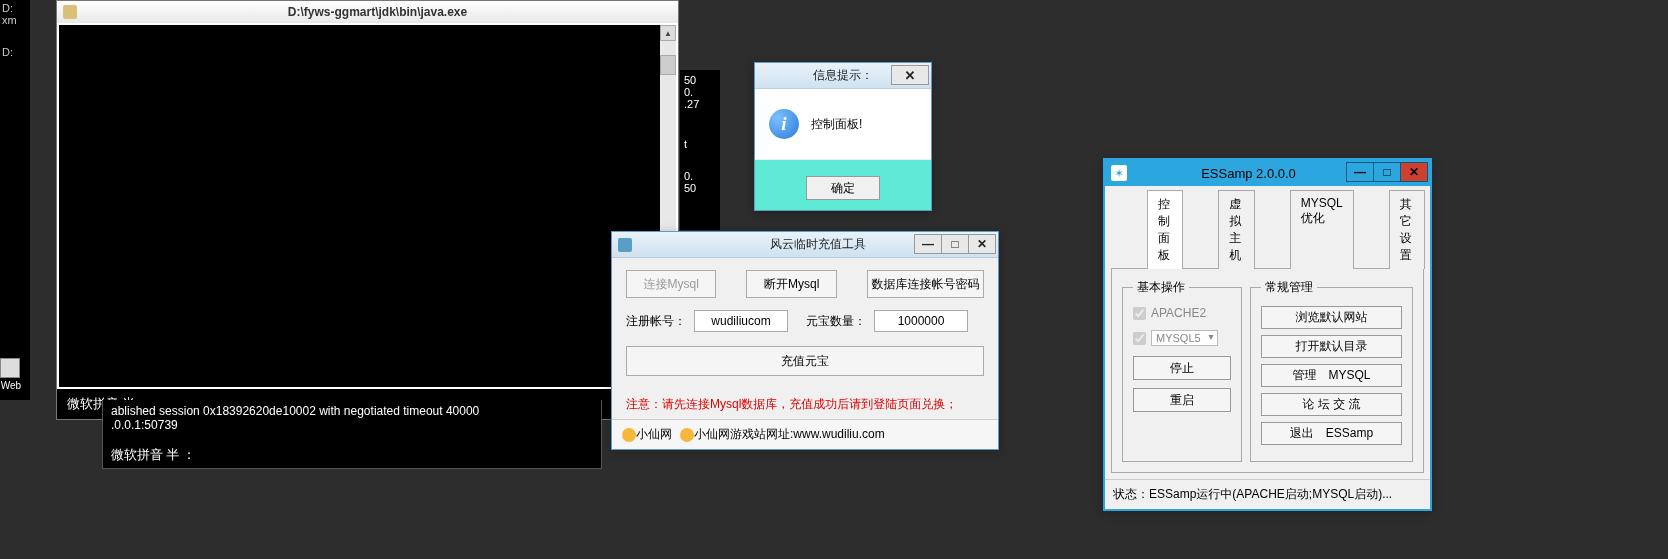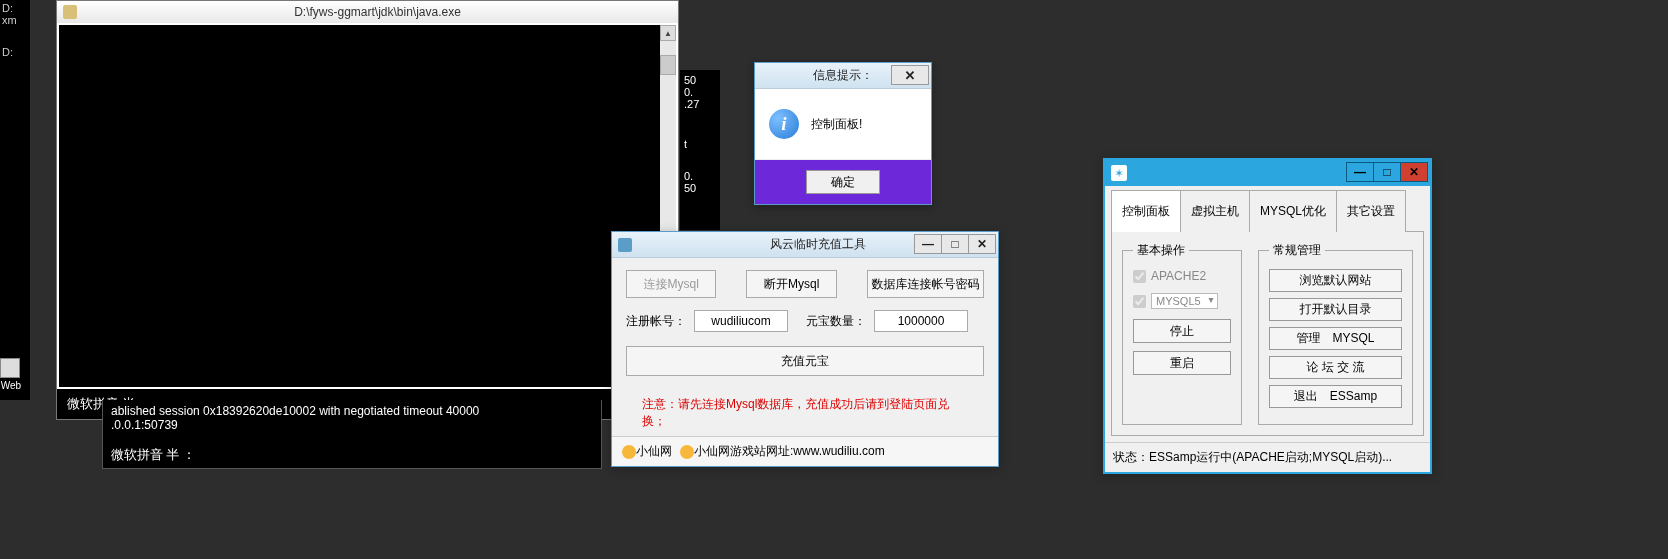--- a/index.html
+++ b/index.html
@@ -5,21 +5,21 @@
 * { box-sizing: border-box; margin: 0; padding: 0; font-family: "Microsoft YaHei", SimSun, sans-serif; }
 body { background: #2d2d2d; width: 1668px; height: 559px; position: relative; overflow: hidden; font-size: 12px; }
 
 
 .bg-left { position: absolute; left: 0; top: 0; width: 30px; height: 400px; background: #000; color: #ccc; font-size: 11px; padding: 2px; font-family: Consolas, monospace; }
 .web-icon { position: absolute; left: 0; top: 358px; width: 22px; color: #fff; font-size: 10px; text-align: center; }
 .web-icon .sq { width: 20px; height: 20px; background: #ddd; margin-bottom: 2px; border: 1px solid #888; }
 
 
 .javawin { position: absolute; left: 56px; top: 0; width: 623px; background: #fff; border: 1px solid #777; }
-.javawin .title { background: linear-gradient(#fff,#e8e8e8); height: 22px; display: flex; align-items: center; padding: 0 6px; font-size: 12px; color: #333; }
+.javawin .title { background: linear-gradient(#fff,#e8e8e8); height: 22px; display: flex; align-items: center; padding: 0 6px; font-size: 12px; color: #333; font-weight: bold; }
 .javawin .title .icon { width: 14px; height: 14px; background: #d8c078; margin-right: 6px; border-radius: 2px; }
 .javawin .title .spacer { flex: 1; text-align: center; }
 .javawin .console { background: #000; height: 362px; margin: 2px; position: relative; }
 .javawin .scroll { position: absolute; right: 0; top: 0; width: 16px; height: 100%; background: #e8e8e8; }
 .javawin .scroll .btn { height: 16px; background: #ddd; border: 1px solid #aaa; display: flex; align-items: center; justify-content: center; font-size: 8px; color: #444; }
 .javawin .scroll .thumb { height: 20px; background: #ccc; border: 1px solid #aaa; margin-top: 14px; }
 .javawin .ime { background: #000; color: #fff; padding: 6px 10px; font-size: 13px; font-family: SimSun; }
 
 
 .lowcon { position: absolute; left: 102px; top: 400px; width: 500px; background: #000; color: #fff; font-family: Consolas, monospace; font-size: 12px; padding: 4px 8px; border: 1px solid #555; border-top: none; }
@@ -27,55 +27,55 @@
 
 
 .midcon { position: absolute; left: 680px; top: 70px; width: 40px; height: 160px; background: #000; color: #fff; font-family: Consolas, monospace; font-size: 11px; padding: 4px; }
 
 
 .infodlg { position: absolute; left: 754px; top: 62px; width: 178px; background: #fff; border: 1px solid #5a9ec7; box-shadow: 0 2px 8px rgba(0,0,0,0.3); }
 .infodlg .titlebar { background: linear-gradient(#e8f2fa,#cfe2f0); height: 26px; display: flex; align-items: center; justify-content: center; position: relative; font-size: 12px; color: #222; border-bottom: 1px solid #bcd; }
 .infodlg .titlebar .close { position: absolute; right: 2px; top: 2px; width: 38px; height: 20px; background: #e8e8e8; border: 1px solid #999; display: flex; align-items: center; justify-content: center; font-weight: bold; font-size: 13px; }
 .infodlg .body { padding: 20px 14px; display: flex; align-items: center; gap: 12px; }
 .infodlg .body .info-icon { width: 30px; height: 30px; border-radius: 50%; background: radial-gradient(circle at 30% 30%, #7cc0ff, #2a7cd8); color: #fff; display: flex; align-items: center; justify-content: center; font-size: 19px; font-weight: bold; font-family: Georgia, serif; font-style: italic; }
-.infodlg .btnrow { padding: 10px 10px 10px; text-align: center; border-top: 1px solid #eee; background: #6d28d9; }
+.infodlg .btnrow { padding: 16px 10px 10px; text-align: center; border-top: 1px solid #eee; background: #5eead4; }
 .infodlg .btnrow button { width: 74px; height: 24px; background: #f0f0f0; border: 1px solid #999; font-size: 12px; cursor: pointer; }
 
 
 .recharge { position: absolute; left: 611px; top: 231px; width: 388px; background: #f0f0f0; border: 1px solid #5a9ec7; box-shadow: 0 2px 10px rgba(0,0,0,0.25); }
 .recharge .titlebar { background: linear-gradient(#e8f2fa,#cfe2f0); height: 26px; display: flex; align-items: center; position: relative; font-size: 12px; color: #222; border-bottom: 1px solid #bcd; }
 .recharge .titlebar .icon { width: 14px; height: 14px; background: #5a9ec7; margin: 0 6px; border-radius: 2px; }
 .recharge .titlebar .ttxt { flex: 1; text-align: center; }
 .recharge .titlebar .ctrls { position: absolute; right: 2px; top: 2px; display: flex; }
 .recharge .titlebar .ctrls div { width: 28px; height: 20px; background: #e8e8e8; border: 1px solid #999; margin-left: -1px; display: flex; align-items: center; justify-content: center; font-weight: bold; font-size: 12px; }
 .recharge .panel { padding: 12px 14px; }
 .recharge .row { display: flex; gap: 30px; margin-bottom: 12px; }
 .recharge button.wide { flex: 1; height: 28px; background: #f5f5f5; border: 1px solid #aaa; font-size: 12px; cursor: pointer; }
 .recharge button.wide.disabled { color: #999; }
 .recharge .fieldrow { display: flex; align-items: center; gap: 8px; margin-bottom: 14px; }
 .recharge .fieldrow label { font-size: 12px; }
 .recharge .fieldrow input { width: 94px; height: 22px; border: 1px solid #aaa; padding: 0 6px; font-size: 12px; text-align: center; }
 .recharge .bigbtn { width: 100%; height: 30px; background: #f5f5f5; border: 1px solid #aaa; font-size: 12px; cursor: pointer; }
-.recharge .notice { color: #d00; font-size: 12px; padding: 8px 30px 6px; }
+.recharge .notice { color: #d00; font-size: 12px; padding: 8px 14px 6px; }
 .recharge .footer { border-top: 1px solid #ccc; padding: 6px 10px; display: flex; align-items: center; font-size: 12px; background: #f6f6f6; }
 .recharge .footer .ico { width: 14px; height: 14px; border-radius: 50%; }
 
 
 .essamp { position: absolute; left: 1103px; top: 158px; width: 329px; background: #f0f0f0; border: 2px solid #2ba6de; box-shadow: 0 2px 10px rgba(0,0,0,0.25); }
 .essamp .titlebar { background: #2ba6de; height: 26px; display: flex; align-items: center; position: relative; font-size: 13px; color: #000; padding: 0 6px; }
 .essamp .titlebar .icon { width: 16px; height: 16px; margin-right: 6px; background: #fff; border-radius: 2px; display: flex; align-items: center; justify-content: center; color: #2ba6de; font-size: 11px; }
 .essamp .titlebar .ttxt { flex: 1; text-align: center; padding-right: 60px; }
 .essamp .titlebar .ctrls { position: absolute; right: 2px; top: 2px; display: flex; }
 .essamp .titlebar .ctrls div { width: 28px; height: 20px; border: 1px solid #0a5a80; margin-left: -1px; display: flex; align-items: center; justify-content: center; font-weight: bold; font-size: 12px; }
 .essamp .titlebar .ctrls .min, .essamp .titlebar .ctrls .max { background: #2ba6de; color: #000; }
 .essamp .titlebar .ctrls .close { background: #d04030; color: #000; }
 .essamp .tabs { display: flex; padding: 4px 6px 0; background: #f0f0f0; font-size: 12px; }
-.essamp .tabs .tab { padding: 12px 10px; border: 1px solid #aaa; border-bottom: none; background: #f0f0f0; margin-right: -1px; cursor: pointer; }
+.essamp .tabs .tab { padding: 5px 10px; border: 1px solid #aaa; border-bottom: none; background: #f0f0f0; margin-right: -1px; cursor: pointer; margin-left: 36px; }
 .essamp .tabs .tab.active { background: #fff; position: relative; z-index: 2; }
-.essamp .tabbody { border: 1px solid #aaa; margin: 0 6px 6px; padding: 10px; background: #f0f0f0; display: flex; gap: 16px; margin-top: -1px; }
+.essamp .tabbody { border: 1px solid #aaa; margin: 0 6px 6px; padding: 10px; background: #f0f0f0; display: flex; gap: 8px; margin-top: -1px; }
 .essamp fieldset { border: 1px solid #aaa; padding: 10px 10px 10px; font-size: 12px; }
 .essamp fieldset legend { padding: 0 4px; }
 .essamp .left-fs { width: 120px; }
 .essamp .right-fs { flex: 1; }
 .essamp .chkrow { display: flex; align-items: center; gap: 5px; margin-bottom: 10px; color: #888; }
 .essamp .chkrow input[type=checkbox] { accent-color: #888; }
 .essamp .sel { border: 1px solid #bbb; padding: 1px 16px 1px 4px; background: #fff; color: #888; font-size: 11px; position: relative; }
 .essamp .sel::after { content: "▾"; position: absolute; right: 3px; top: 0; font-size: 10px; }
 .essamp .btncol button { display: block; width: 100%; height: 24px; margin-top: 8px; background: #f5f5f5; border: 1px solid #999; font-size: 12px; cursor: pointer; }
 .essamp .rightbtns button { display: block; width: 100%; height: 23px; margin-bottom: 6px; background: #f5f5f5; border: 1px solid #999; font-size: 12px; cursor: pointer; }
@@ -170,20 +170,21 @@
     <span>控制面板!</span>
   </div>
   <div class="btnrow">
     <button>确定</button>
   </div>
 </div>
 
 <div class="essamp">
   <div class="titlebar">
     <span class="icon">✶</span>
+    <span class="ttxt">ESSamp 2.0.0.0</span>
     <div class="ctrls">
       <div class="min">—</div>
       <div class="max">□</div>
       <div class="close">✕</div>
     </div>
   </div>
   <div class="tabs">
     <div class="tab active">控制面板</div>
     <div class="tab">虚拟主机</div>
     <div class="tab">MYSQL优化</div>

